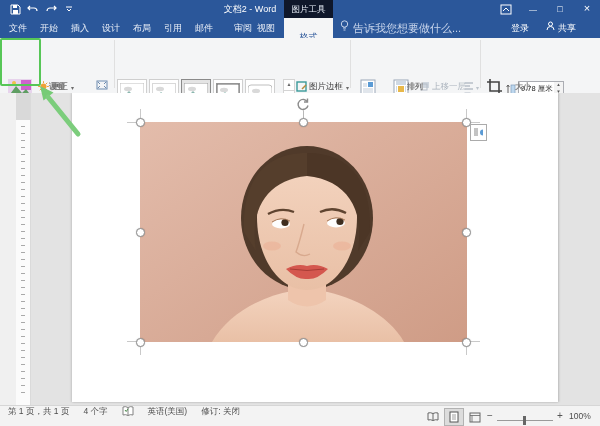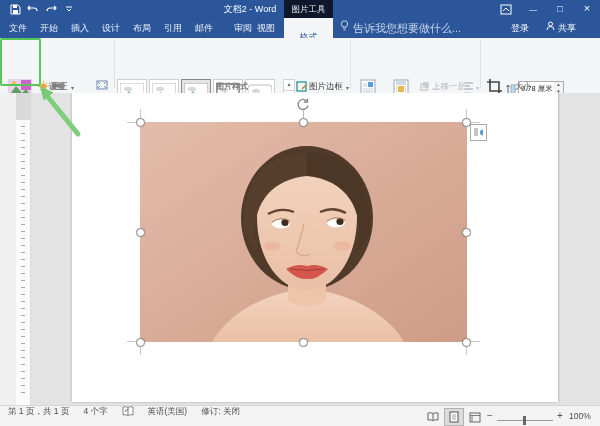--- a/index.html
+++ b/index.html
@@ -319,21 +319,20 @@
         <svg width="11" height="11" viewBox="0 0 11 11">
             <rect x="0" y="1" width="4" height="4" fill="#5b9bd5"></rect>
             <rect x="0" y="6" width="4" height="4" fill="#70ad47"></rect>
             <rect x="6" y="1" width="5" height="4" fill="#c9c9c9"></rect>
             <rect x="6" y="6" width="5" height="4" fill="#c9c9c9"></rect>
           </svg>
       </span>
       <span>图片版式</span>
     </div>
     <div class="launcher" style="left:338px;top:80px"></div>
-    <div class="glabel" style="left:114px;width:236px">图片样式</div>
     <div class="gsep" style="left:350px"></div>
 
     <div class="rbtn-big" style="left:354px;top:41px;width:28px">
       <span class="icon">
         <svg width="18" height="20" viewBox="0 0 18 20">
             <rect x="2" y="1" width="14" height="18" fill="#fff" stroke="#9aa7b8" stroke-width="1"></rect>
             <rect x="9" y="3" width="5" height="5" fill="#5b9bd5"></rect>
             <g stroke="#c3cdd9" stroke-width="1">
               <path d="M4,5 h4 M4,7 h4 M4,10 h10 M4,12 h10 M4,14 h10 M4,16 h10"></path>
             </g>
@@ -400,20 +399,21 @@
         <span class="ddg"></span>
     </div>
     <div class="rrow disabled" style="left:464px;top:65px">
       <span class="icon">
         <svg width="10" height="10" viewBox="0 0 10 10">
             <path d="M2,6 a3.5,3.5 0 1 1 1,2.3 M2,6 l-1,-2 M2,6 l2,-0.5" fill="none" stroke="#b6bec8" stroke-width="1"></path>
           </svg>
       </span>
         <span class="ddg"></span>
     </div>
+    <div class="glabel" style="left:350px;width:130px">排列</div>
     <div class="gsep" style="left:480px"></div>
 
     <div class="rbtn-big" style="left:483px;top:41px;width:22px">
       <span class="icon">
         <svg width="15" height="15" viewBox="0 0 15 15">
             <path d="M3,0 V12 H15 M0,3 H12 V15" fill="none" stroke="#444" stroke-width="1.6"></path>
           </svg>
       </span>
       <span class="dd">裁剪</span>
     </div>

